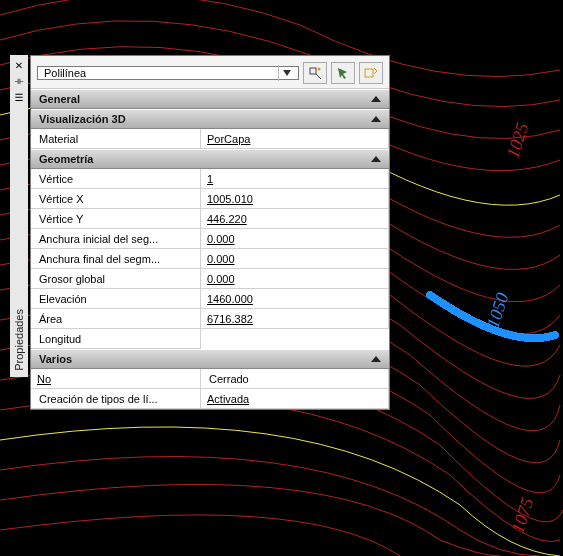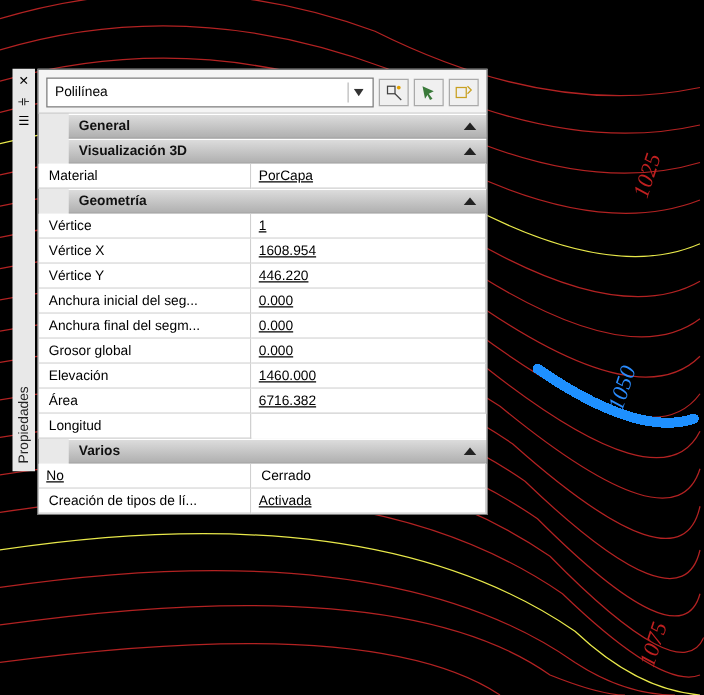--- a/index.html
+++ b/index.html
@@ -63,21 +63,21 @@
     background:#f4f4f4;
     border-bottom:1px solid #ccc;
   }
   .selector {
     flex:1;
     display:flex;
     align-items:center;
     justify-content:space-between;
     border:1px solid #7a7a7a;
     background:#fff;
-    height:24px;
+    height:14px;
     padding:0 4px 0 6px;
     font-size:11px;
   }
   .selector .caret {
     width:16px;height:16px;
     display:flex;align-items:center;justify-content:center;
     border-left:1px solid #bbb;
   }
   .icon-btn {
     width:24px;height:22px;
@@ -90,21 +90,20 @@
     display:flex;align-items:center;
     justify-content:space-between;
     background:linear-gradient(#dcdcdc,#b0b0b0);
     border-top:1px solid #fff;
     border-bottom:1px solid #888;
     padding:3px 8px;
     font-weight:bold;
     font-size:11px;
     color:#111;
     cursor:pointer;
-    margin-left:24px;
   }
   .section .chev {
     width:0;height:0;
     border-left:5px solid transparent;
     border-right:5px solid transparent;
     border-bottom:6px solid #222;
   }
   .grid {
     display:grid;
     grid-template-columns: 170px 1fr;
@@ -223,21 +222,21 @@
       </div>
 
     <div class="section">
       <span>Geometría</span>
       <span class="chev"></span>
     </div>
     <div class="grid" id="grid-geom">
         <div class="cell lbl">Vértice</div>
         <div class="cell val">1</div>
         <div class="cell lbl">Vértice X</div>
-        <div class="cell val">1608.954</div>
+        <div class="cell val">1005.010</div>
         <div class="cell lbl">Vértice Y</div>
         <div class="cell val">446.220</div>
         <div class="cell lbl">Anchura inicial del seg...</div>
         <div class="cell val">0.000</div>
         <div class="cell lbl">Anchura final del segm...</div>
         <div class="cell val">0.000</div>
         <div class="cell lbl">Grosor global</div>
         <div class="cell val">0.000</div>
         <div class="cell lbl">Elevación</div>
         <div class="cell val">1460.000</div>

